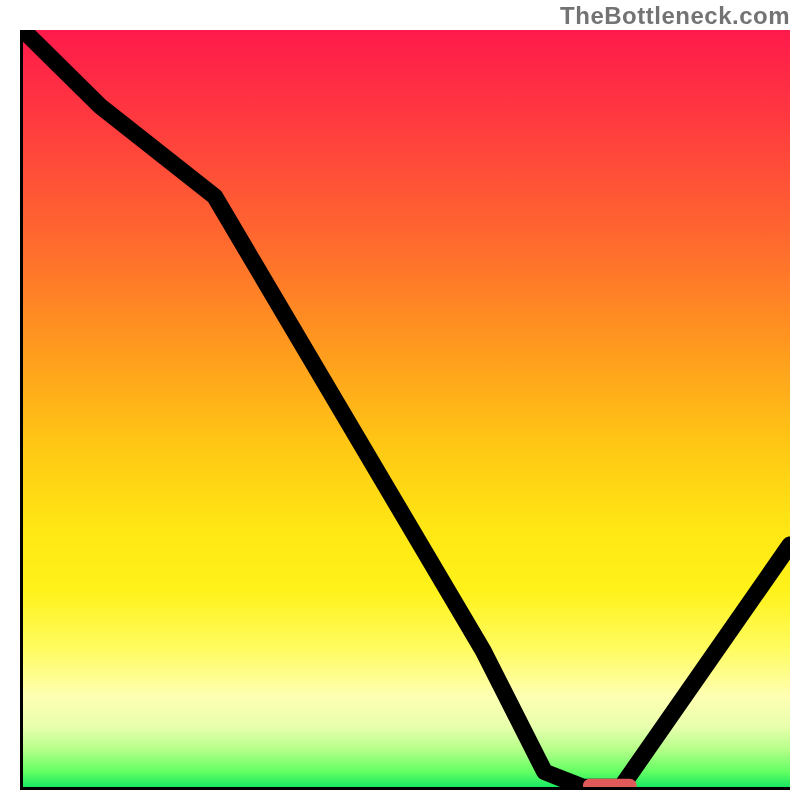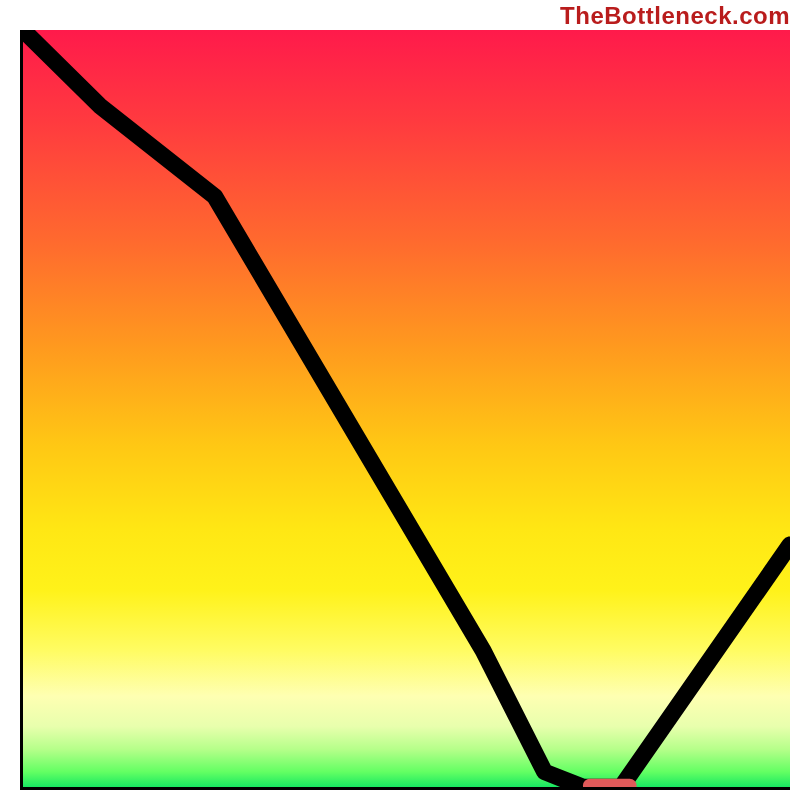--- a/index.html
+++ b/index.html
@@ -16,21 +16,21 @@
     width: 800px;
     height: 800px;
     background: #fff;
   }
   .watermark {
     position: absolute;
     top: 2px;
     right: 10px;
     font-size: 24px;
     font-weight: bold;
-    color: #b91c1c;
+    color: #737373;
     letter-spacing: 0.5px;
   }
   .plot {
     position: absolute;
     left: 20px;
     top: 30px;
     width: 770px;
     height: 760px;
     box-sizing: border-box;
     border-left: 3px solid #000;

